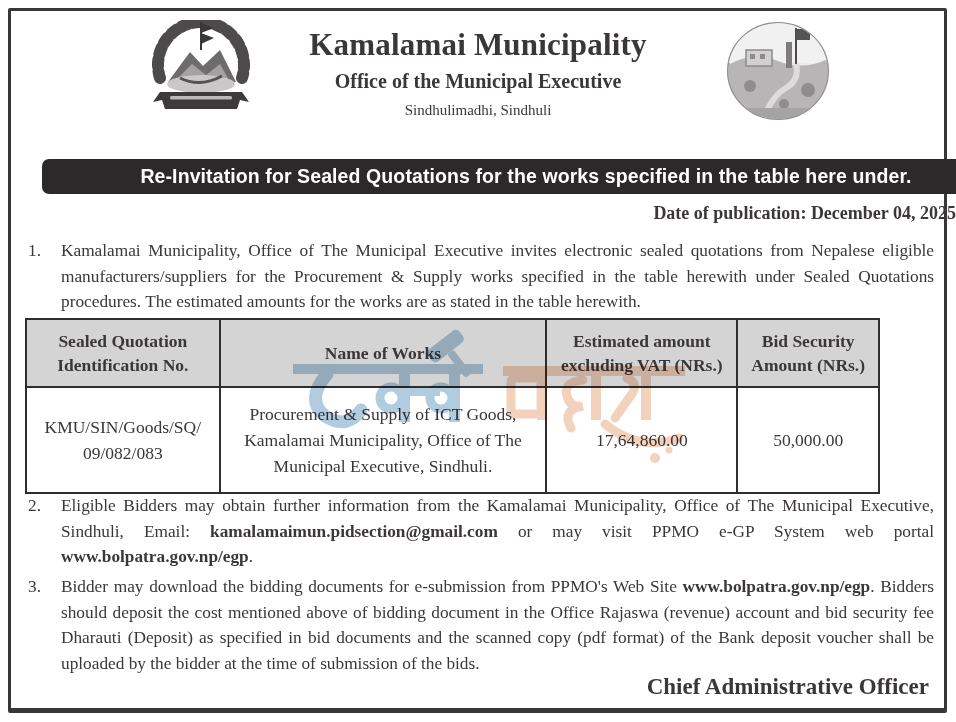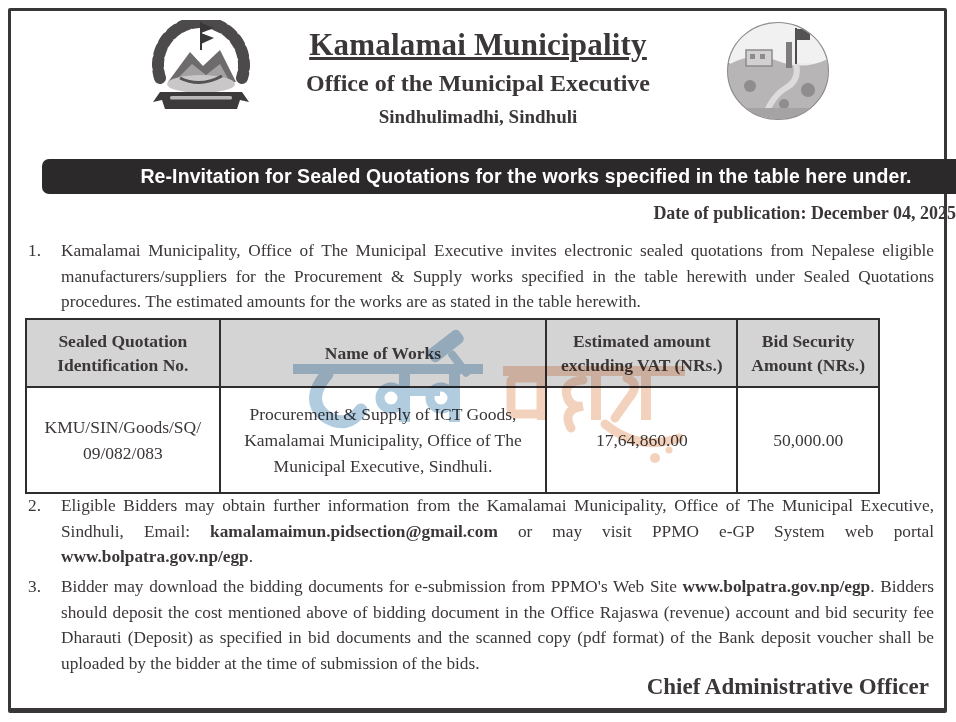--- a/index.html
+++ b/index.html
@@ -8,23 +8,23 @@
     font-family:"Liberation Serif","DejaVu Serif",serif;color:#3b3738;
   }
   .frame{
     position:absolute;left:8px;top:8px;right:9px;bottom:9px;
     border:3px solid #393637;border-bottom-width:5px;border-radius:2px;pointer-events:none;
   }
   
   .logo-left{position:absolute;left:146px;top:20px;width:110px;height:100px;}
   .logo-right{position:absolute;left:724px;top:20px;width:108px;height:103px;}
   .head-text{position:absolute;left:200px;right:200px;top:27px;text-align:center;}
-  .head-text .t1{font-size:31px;font-weight:bold;margin:0 0 7px 0;letter-spacing:.2px;text-decoration:underline;}
-  .head-text .t2{font-size:24px;font-weight:bold;margin:0 0 9px 0;}
-  .head-text .t3{font-size:19px;font-weight:bold;margin:0 0 8px 0;}
+  .head-text .t1{font-size:31px;font-weight:bold;margin:0 0 7px 0;letter-spacing:.2px;}
+  .head-text .t2{font-size:20px;font-weight:bold;margin:0 0 9px 0;}
+  .head-text .t3{font-size:15px;font-weight:normal;margin:0 0 8px 0;}
   .head-text .t4{font-size:19px;font-weight:bold;margin:0;}
   
   .banner{
     position:absolute;left:42px;top:159px;width:872px;height:35px;background:#2c292b;
     border-radius:7px;display:flex;align-items:center;justify-content:center;
     font-family:"Liberation Sans","DejaVu Sans",sans-serif;font-weight:bold;
     font-size:19.5px;color:#ffffff;letter-spacing:.1px;padding-left:48px;
   }
   .pubdate{position:absolute;left:0;right:0;top:203px;text-align:right;font-weight:bold;font-size:18px;}
   

